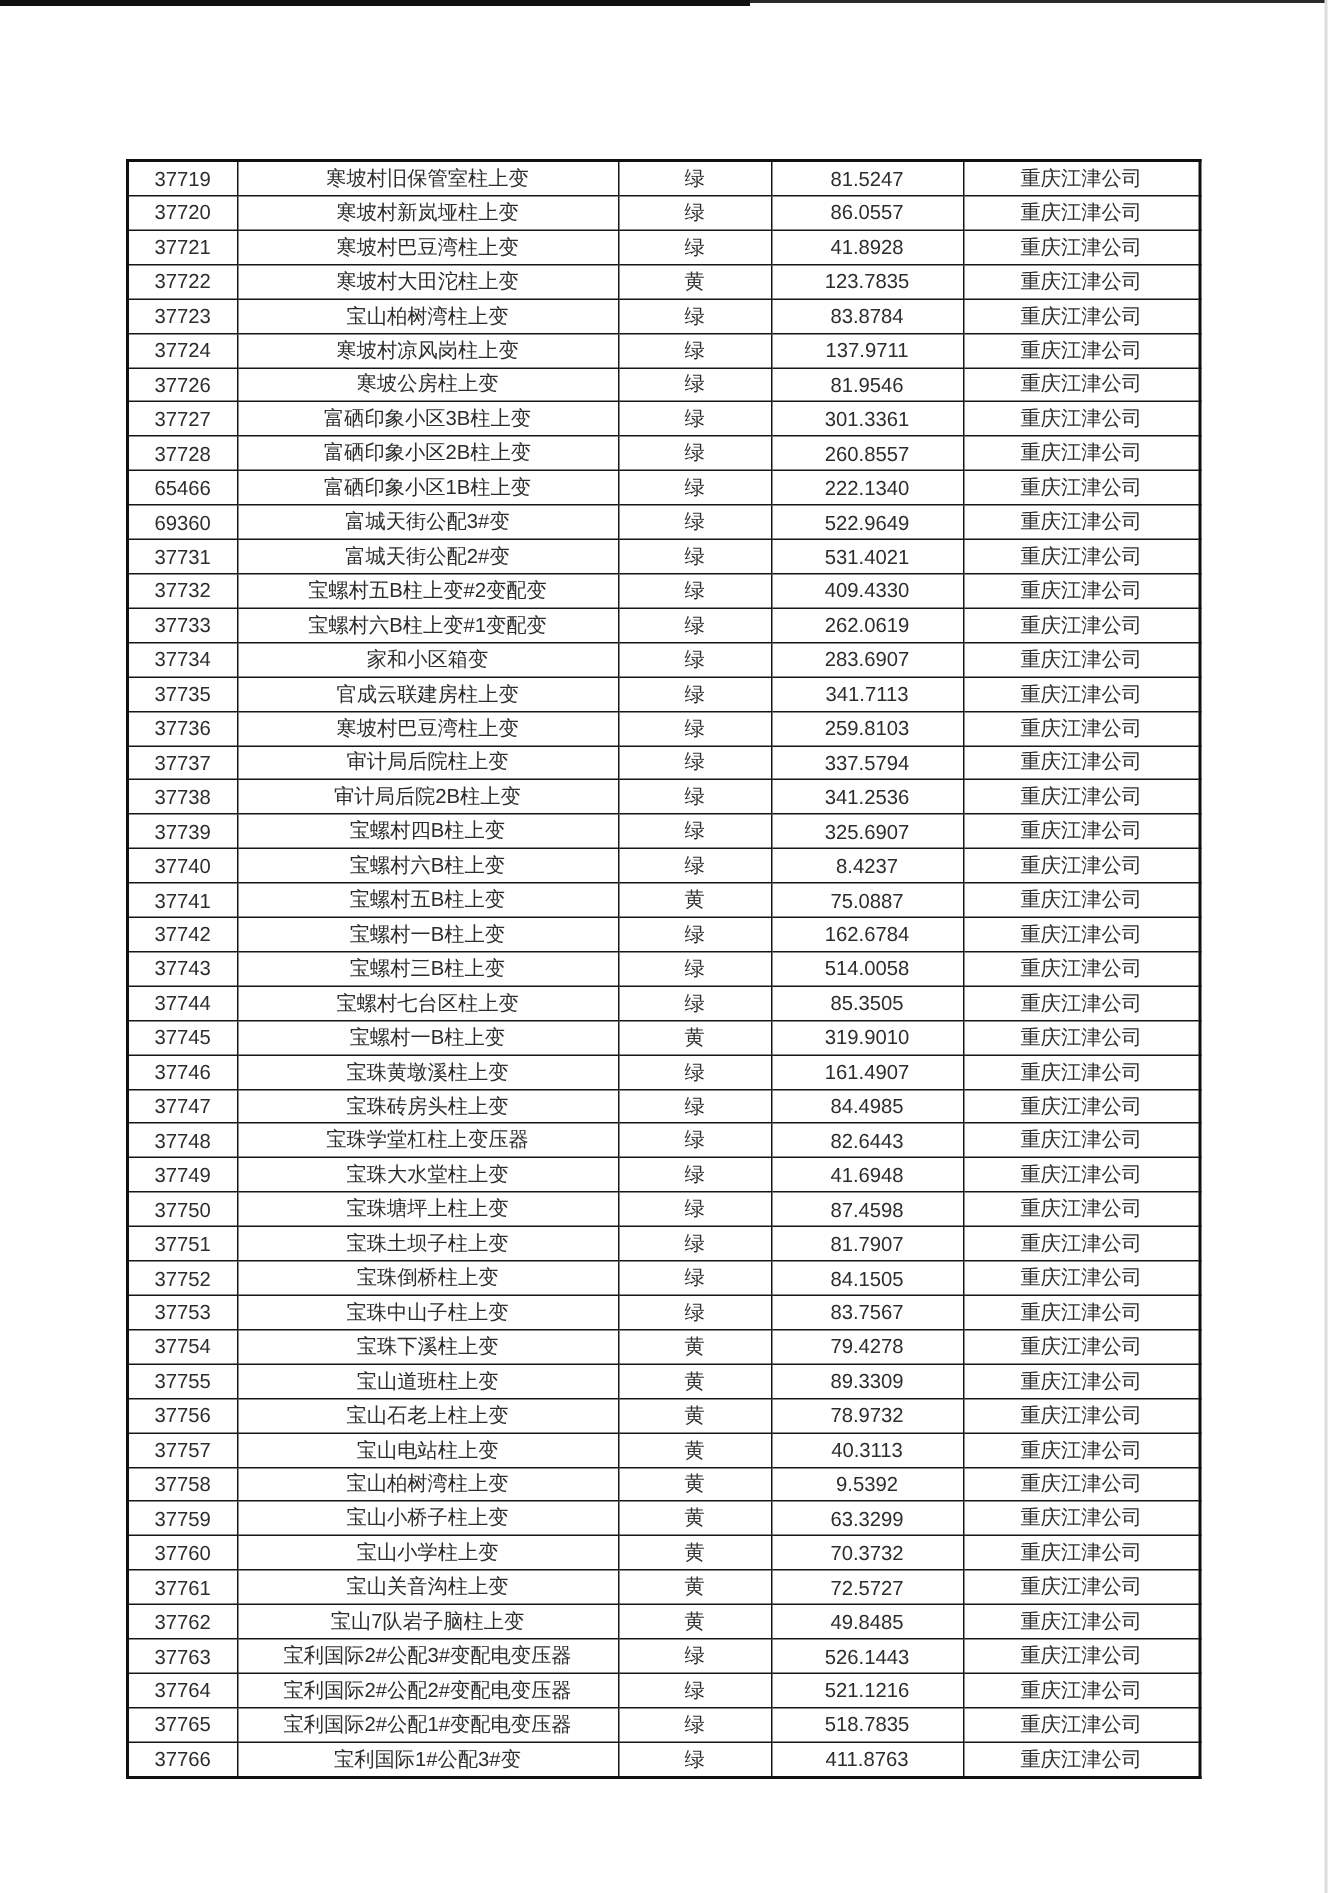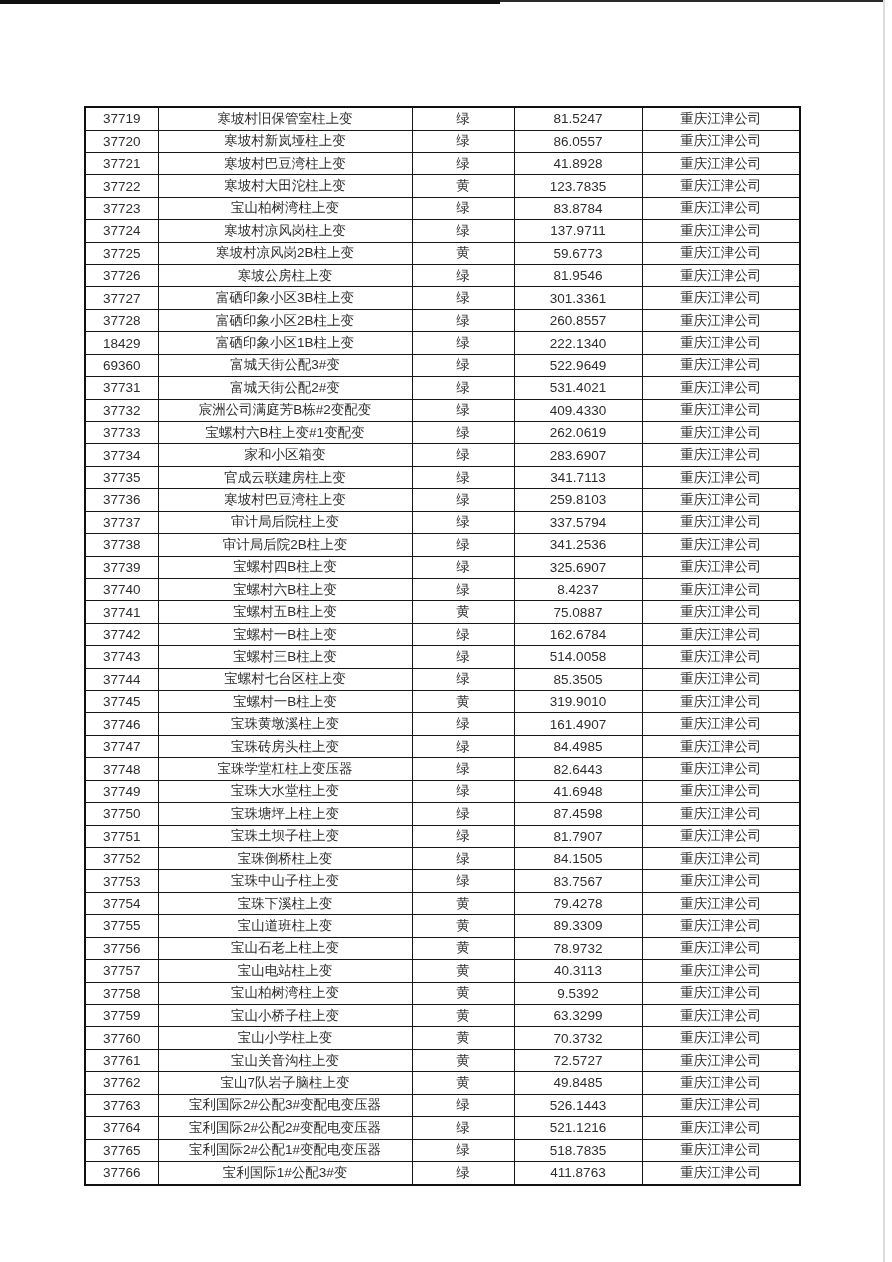--- a/index.html
+++ b/index.html
@@ -110,27 +110,20 @@
     <td>重庆江津公司</td>
   </tr>
       <tr>
     <td>37724</td>
     <td>寒坡村凉风岗柱上变</td>
     <td>绿</td>
     <td>137.9711</td>
     <td>重庆江津公司</td>
   </tr>
       <tr>
-    <td>37725</td>
-    <td>寒坡村凉风岗2B柱上变</td>
-    <td>黄</td>
-    <td>59.6773</td>
-    <td>重庆江津公司</td>
-  </tr>
-      <tr>
     <td>37726</td>
     <td>寒坡公房柱上变</td>
     <td>绿</td>
     <td>81.9546</td>
     <td>重庆江津公司</td>
   </tr>
       <tr>
     <td>37727</td>
     <td>富硒印象小区3B柱上变</td>
     <td>绿</td>
@@ -138,21 +131,21 @@
     <td>重庆江津公司</td>
   </tr>
       <tr>
     <td>37728</td>
     <td>富硒印象小区2B柱上变</td>
     <td>绿</td>
     <td>260.8557</td>
     <td>重庆江津公司</td>
   </tr>
       <tr>
-    <td>18429</td>
+    <td>65466</td>
     <td>富硒印象小区1B柱上变</td>
     <td>绿</td>
     <td>222.1340</td>
     <td>重庆江津公司</td>
   </tr>
       <tr>
     <td>69360</td>
     <td>富城天街公配3#变</td>
     <td>绿</td>
     <td>522.9649</td>
@@ -160,21 +153,21 @@
   </tr>
       <tr>
     <td>37731</td>
     <td>富城天街公配2#变</td>
     <td>绿</td>
     <td>531.4021</td>
     <td>重庆江津公司</td>
   </tr>
       <tr>
     <td>37732</td>
-    <td>宸洲公司满庭芳B栋#2变配变</td>
+    <td>宝螺村五B柱上变#2变配变</td>
     <td>绿</td>
     <td>409.4330</td>
     <td>重庆江津公司</td>
   </tr>
       <tr>
     <td>37733</td>
     <td>宝螺村六B柱上变#1变配变</td>
     <td>绿</td>
     <td>262.0619</td>
     <td>重庆江津公司</td>

